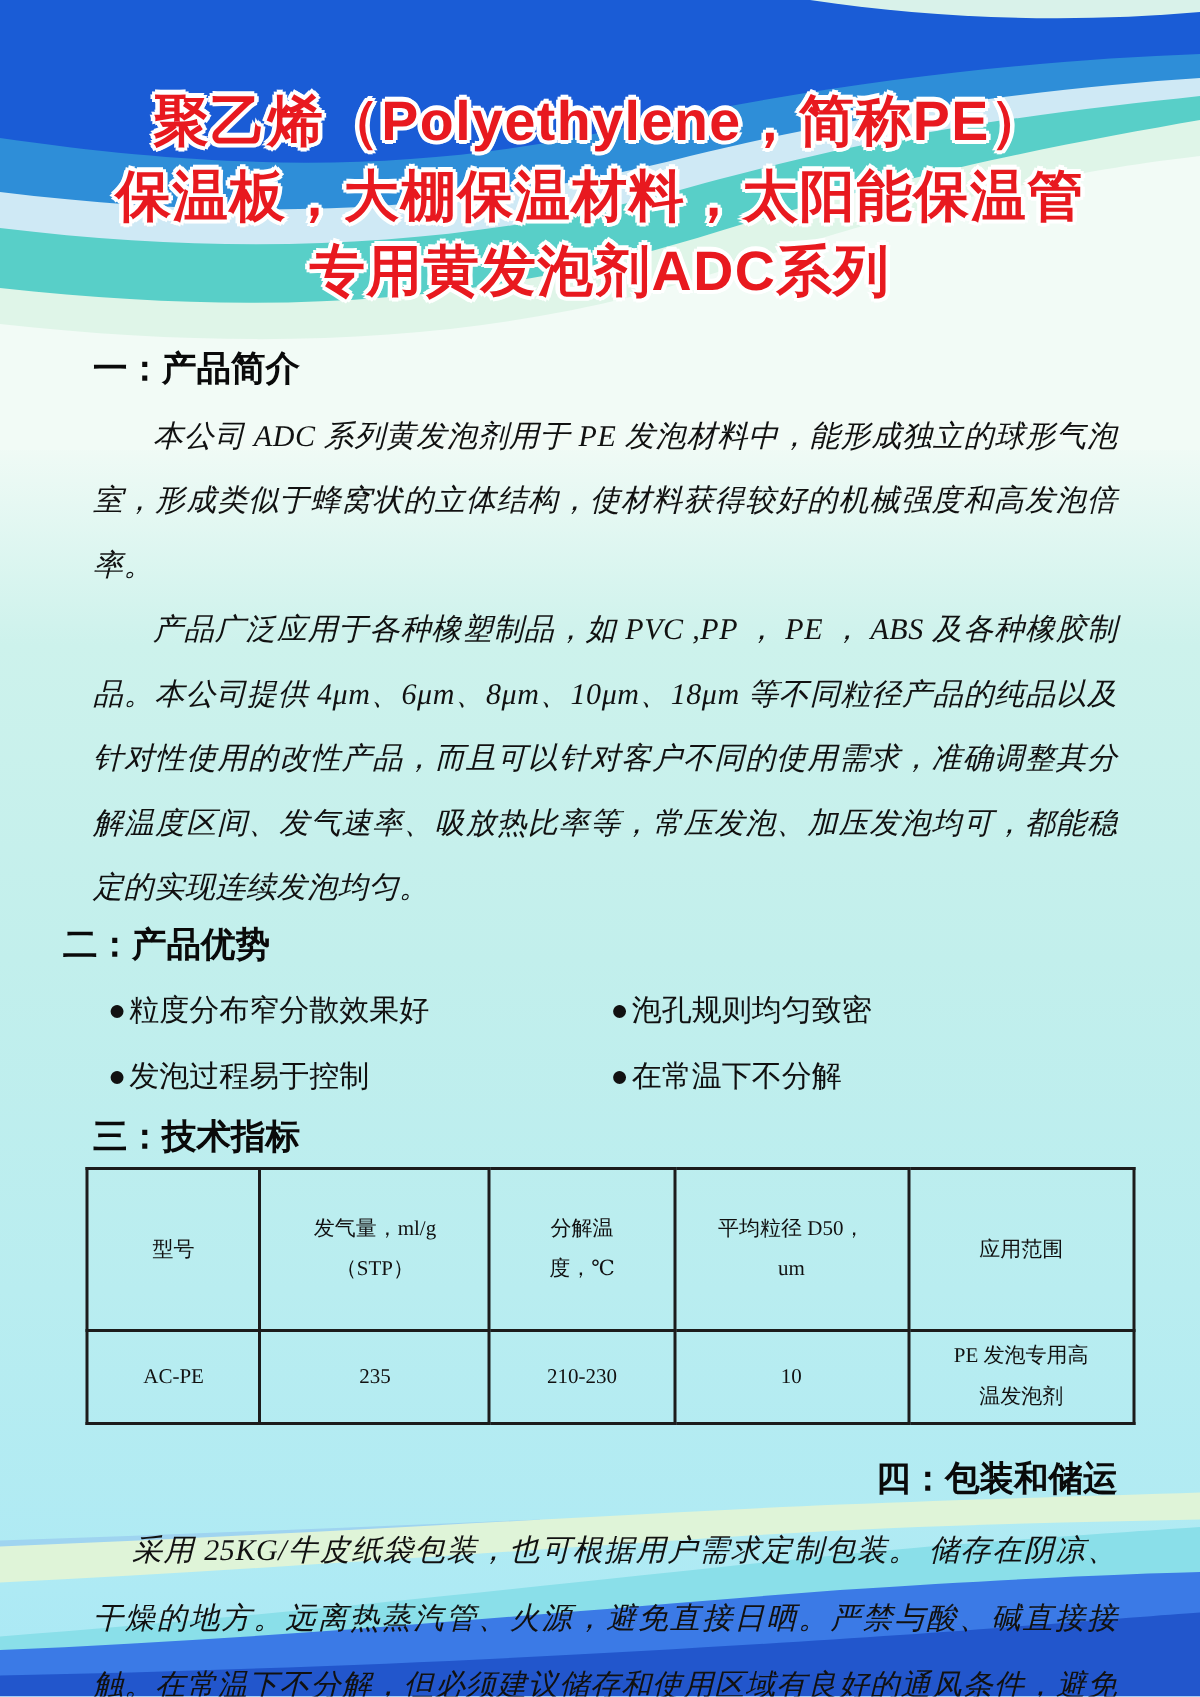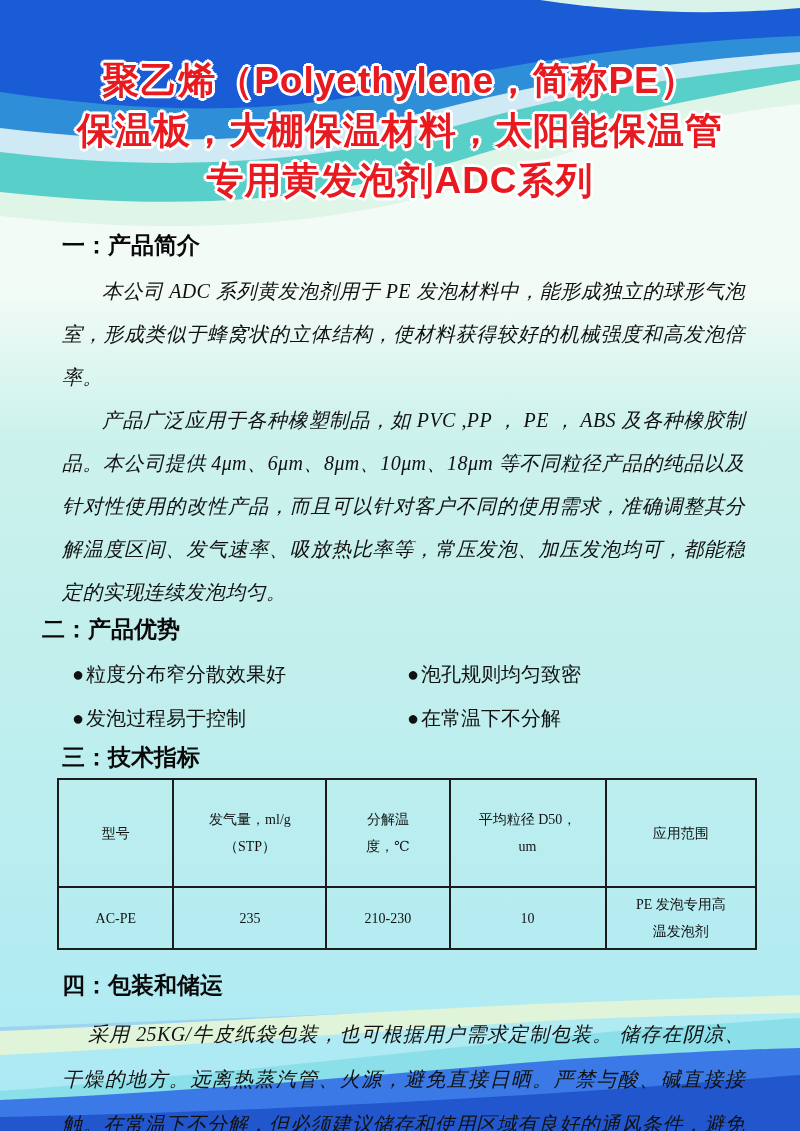--- a/index.html
+++ b/index.html
@@ -38,21 +38,21 @@
     margin:0 55px 0 62px;
     font-family:"Liberation Sans","DejaVu Sans",sans-serif;
     font-size:23px;
     line-height:30px;
     font-weight:bold;
     color:#0a0a0a;
   }
   .h-s1{margin-top:24px;}
   .h-s2{margin-top:0;margin-left:42px;}
   .h-s3{margin-top:2px;}
-  .h-s4{margin-top:20px;}
+  .h-s4{margin-top:20px;text-align:right;}
   p.body{
     margin:0 55px 0 62px;
     font-size:20px;
     line-height:43px;
     text-align:justify;
     letter-spacing:0.4px;
     font-style:italic;
   }
   p.p1{margin-top:10px;}
   p.p4{margin-top:12px;line-height:45px;text-indent:26px;}

